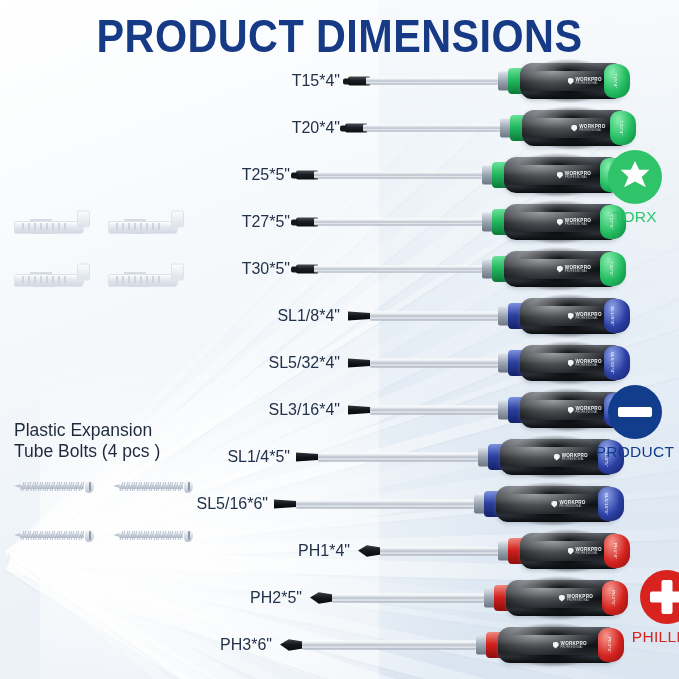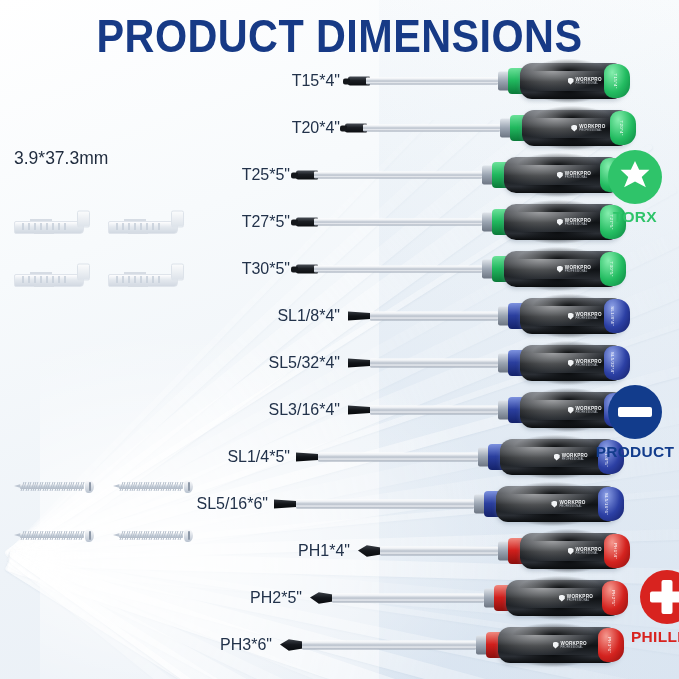--- a/index.html
+++ b/index.html
@@ -115,21 +115,21 @@
   .c-green .ferrule{background:linear-gradient(180deg,#6ce29a,#21b85e 48%,#0b7a39);}
   .c-green .cap{background:radial-gradient(ellipse at 32% 25%,#86eeae,#23bc61 55%,#0c8340);}
   .c-blue  .ferrule{background:linear-gradient(180deg,#7e93e0,#2b3f9e 48%,#14226a);}
   .c-blue  .cap{background:radial-gradient(ellipse at 32% 25%,#8fa3e8,#2c40a4 55%,#141f66);}
   .c-red   .ferrule{background:linear-gradient(180deg,#f08a80,#d01f1c 48%,#8b0f0d);}
   .c-red   .cap{background:radial-gradient(ellipse at 32% 25%,#f59a90,#d4231f 55%,#8e100e);}
 
   
   .cat{position:absolute;width:86px;text-align:center;}
   .cat .disc{width:54px;height:54px;border-radius:50%;margin:0 auto;position:relative;}
-  .cat .name{margin-top:4px;font-size:15.5px;font-weight:bold;letter-spacing:.3px;}
+  .cat .name{margin-top:4px;font-size:15.5px;font-weight:normal;letter-spacing:.3px;}
   #cat-torx{left:592px;top:150px;}
   #cat-torx .disc{background:#2fc46a;}
   #cat-torx .star{position:absolute;left:50%;top:50%;transform:translate(-50%,-50%);width:32px;height:32px;
      background:#fff;clip-path:polygon(50% 0%,63% 27%,95% 27%,71% 50%,84% 82%,50% 64%,16% 82%,29% 50%,5% 27%,37% 27%);}
   #cat-torx .name{color:#2fc46a;}
   #cat-slotted{left:592px;top:385px;}
   #cat-slotted .disc{background:#123c8c;}
   #cat-slotted .bar{position:absolute;left:50%;top:50%;transform:translate(-50%,-50%);
      width:34px;height:10px;background:#fff;border-radius:2px;}
   #cat-slotted .name{color:#123c8c;}
@@ -172,21 +172,20 @@
       <div class="ray" style="transform: rotate(28.8deg); opacity: 0.54; height: 16px;"></div>
       <div class="ray" style="transform: rotate(32.2deg); opacity: 0.66; height: 21px;"></div>
       <div class="ray" style="transform: rotate(35.6deg); opacity: 0.78; height: 6px;"></div>
       <div class="ray" style="transform: rotate(39deg); opacity: 0.3; height: 11px;"></div>
     </div>
   <div class="glow"></div>
 
   <div class="title">PRODUCT DIMENSIONS</div>
 
   <div class="info" id="wood-block">
-    <div>3.9*37.3mm</div>
   </div>
   <div class="parts" id="anchor-grid">
     <div class="pgrid" id="anchor-cells">
         <div class="anchor">
           <div class="body"></div>
           <div class="rib" style="left:8px"></div>
           <div class="rib" style="left:14px"></div>
           <div class="rib" style="left:20px"></div>
           <div class="rib" style="left:26px"></div>
           <div class="rib" style="left:32px"></div>
@@ -235,20 +234,24 @@
           <div class="rib" style="left:38px"></div>
           <div class="rib" style="left:44px"></div>
           <div class="rib" style="left:50px"></div>
           <div class="fin" style="left:16px;top:1px;width:22px"></div>
           <div class="fin" style="left:20px;bottom:1px;width:20px"></div>
           <div class="cap"></div>
         </div>
       </div>
   </div>
 
+  <div class="info" id="bolt-block">
+    <div>Plastic Expansion</div>
+    <div>Tube Bolts (4 pcs )</div>
+  </div>
   <div class="parts" id="screw-grid">
     <div class="pgrid" id="screw-cells">
         <div class="screw">
           <div class="tip"></div>
           <div class="shank"></div>
           <div class="thread" style="left:8px"></div>
           <div class="thread" style="left:10.4px"></div>
           <div class="thread" style="left:12.8px"></div>
           <div class="thread" style="left:15.2px"></div>
           <div class="thread" style="left:17.6px"></div>

